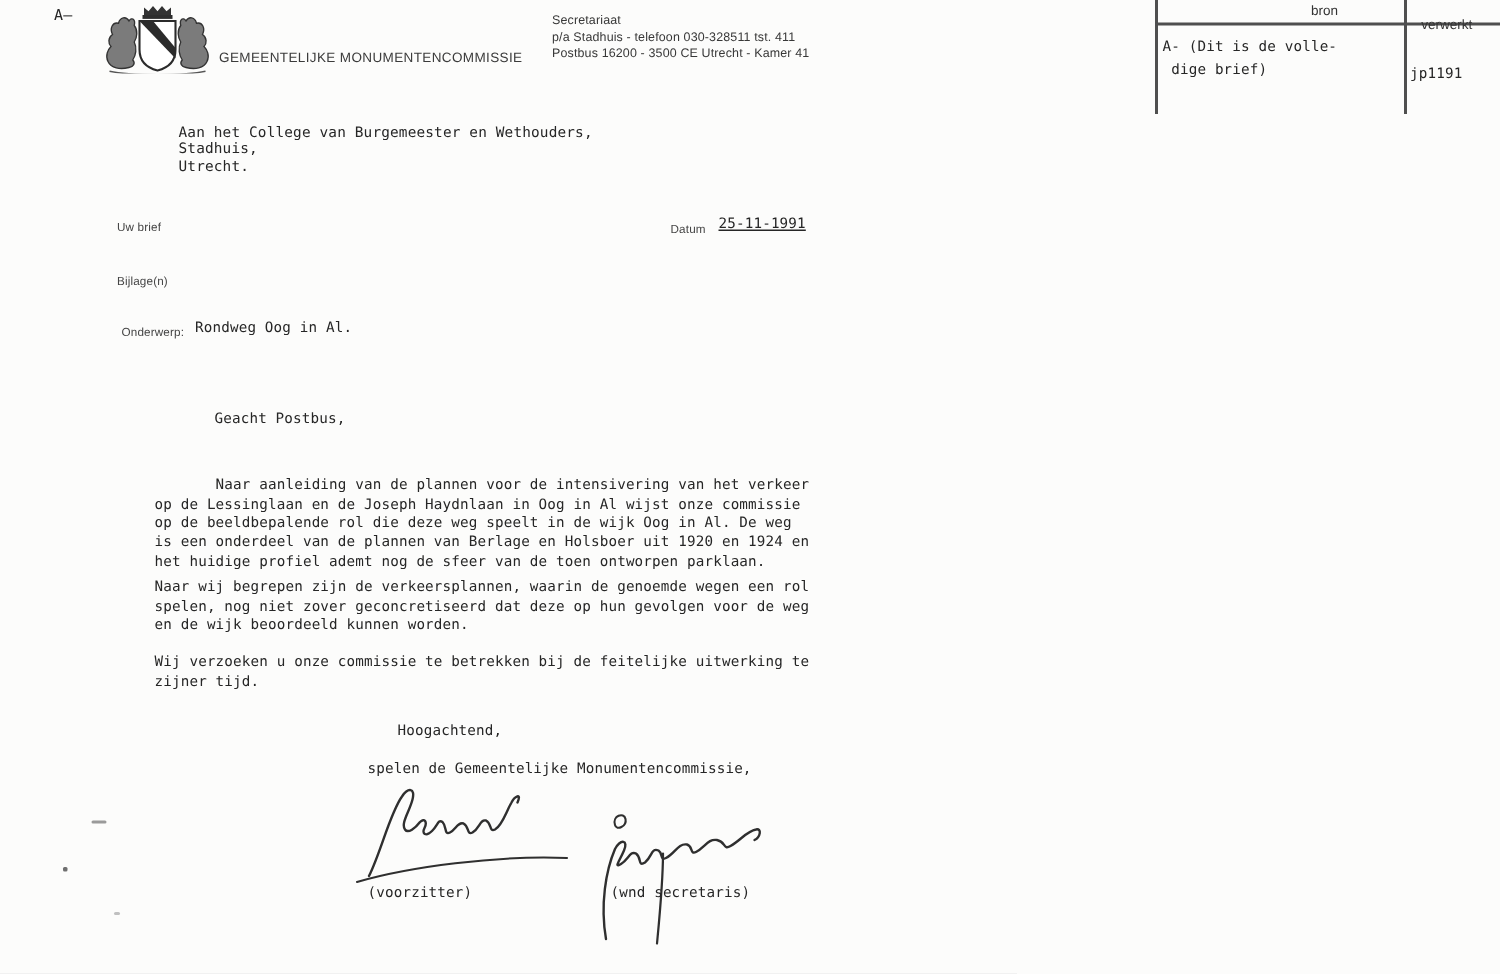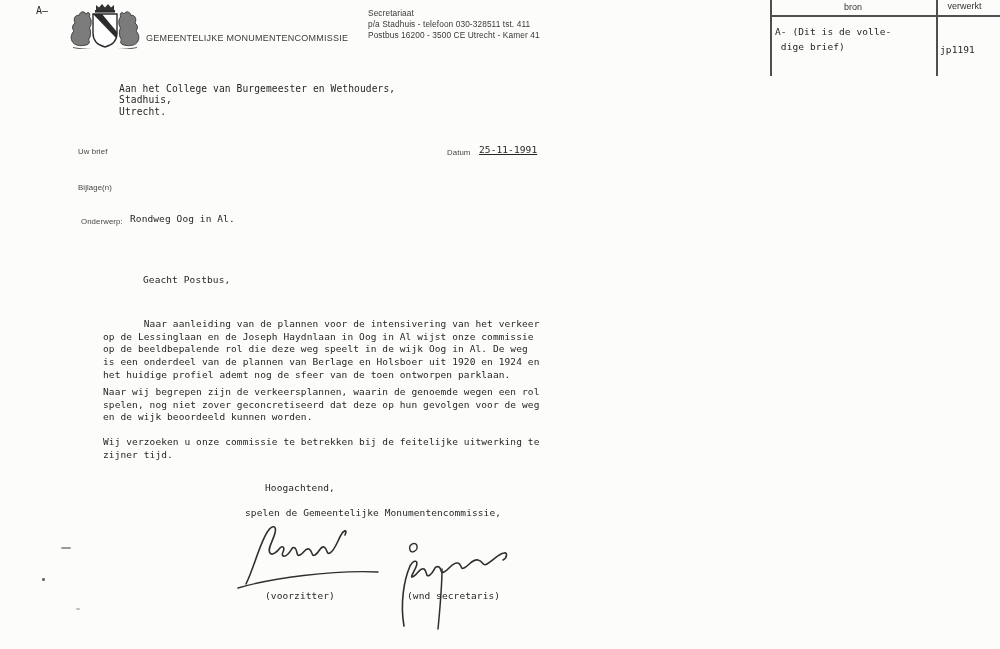--- a/index.html
+++ b/index.html
@@ -79,22 +79,22 @@
 
   <div class="abs secretariat" style="left:368px;top:8px;">
     <div>Secretariaat</div>
     <div>p/a Stadhuis - telefoon 030-328511 tst. 411</div>
     <div>Postbus 16200 - 3500 CE Utrecht - Kamer 41</div>
   </div>
 
   <div class="abs tbl-line" style="left:770px;top:0;width:1.5px;height:76px;"></div>
   <div class="abs tbl-line" style="left:936px;top:0;width:1.5px;height:76px;"></div>
   <div class="abs tbl-line" style="left:770px;top:15px;width:230px;height:1.5px;"></div>
-  <div class="abs tbl-head" style="left:770px;top:2px;width:166px;text-align:center;">bron</div>
-  <div class="abs tbl-head" style="left:937px;top:1px;width:55px;">verwerkt</div>
+  <div class="abs tbl-head" style="left:800px;top:2px;width:166px;text-align:center;">bron</div>
+  <div class="abs tbl-head" style="left:937px;top:11px;width:55px;">verwerkt</div>
   <div class="abs mono cell-mono" style="left:775px;top:24px;">A- (Dit is de volle-
  dige brief)</div>
   <div class="abs mono" style="left:940px;top:44px;">jp1191</div>
 
   <div class="abs mono addr" style="left:119px;top:83px;">Aan het College van Burgemeester en Wethouders,
 Stadhuis,
 Utrecht.</div>
 
   <div class="abs sans-label" style="left:78px;top:147px;">Uw brief</div>
   <div class="abs sans-label" style="left:447px;top:148px;">Datum</div>
@@ -134,20 +134,20 @@
       <path d="M18,12 C16,6 24,3 25,8 C26,13 19,16 18,12" fill="none" stroke="#2f2f2f" stroke-width="1.4" stroke-linecap="round"></path>
       <path d="M12,88 C8,65 12,42 18,28 C22,21 27,22 24,29 C21,36 17,41 22,38
                C27,35 28,29 32,31 C36,34 33,40 38,37 C43,33 42,27 47,29
                C50,31 48,36 52,34 C58,31 60,24 66,25 C70,26 68,32 72,30
                C78,27 80,21 86,22 C92,23 90,29 95,26 C102,22 106,16 112,15
                C116,14 115,20 111,22" fill="none" stroke="#2f2f2f" stroke-width="1.6" stroke-linecap="round"></path>
       <path d="M50,31 C50,50 48,70 46,91" fill="none" stroke="#2f2f2f" stroke-width="1.5" stroke-linecap="round"></path>
     </svg>
   </div>
 
-  <div class="abs mono" style="left:245px;top:590px;margin-left:20px;">(voorzitter)</div>
+  <div class="abs mono" style="left:245px;top:590px;">(voorzitter)</div>
   <div class="abs mono" style="left:407px;top:590px;">(wnd secretaris)</div>
 
   <div class="artifact" style="left:61px;top:547px;width:10px;height:2px;background:#9a9a9a;"></div>
   <div class="artifact" style="left:42px;top:578px;width:3px;height:3px;background:#6f6f6f;"></div>
   <div class="artifact" style="left:76px;top:608px;width:4px;height:2px;background:#c0c0c0;"></div>
 
 </div>
 
 </body></html>

